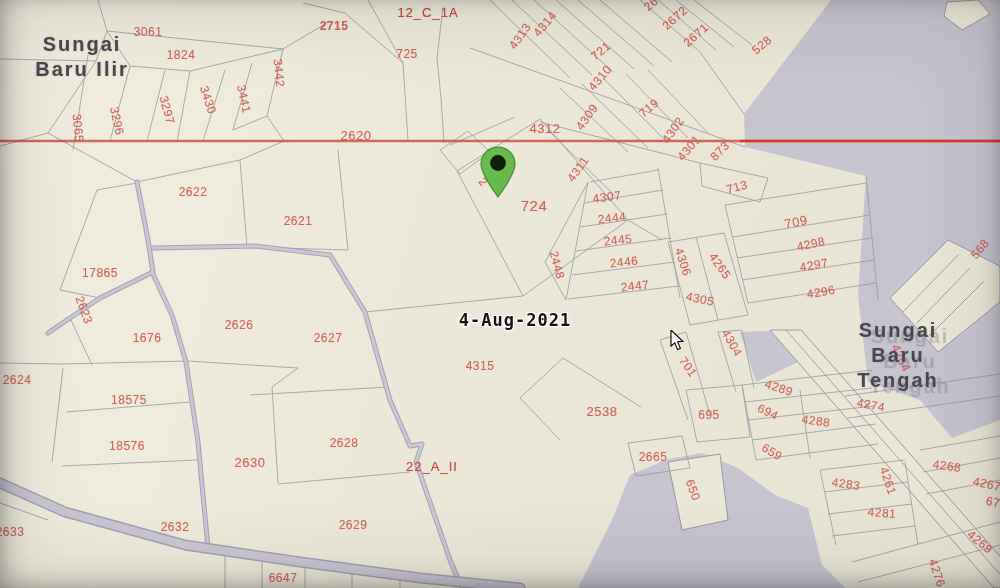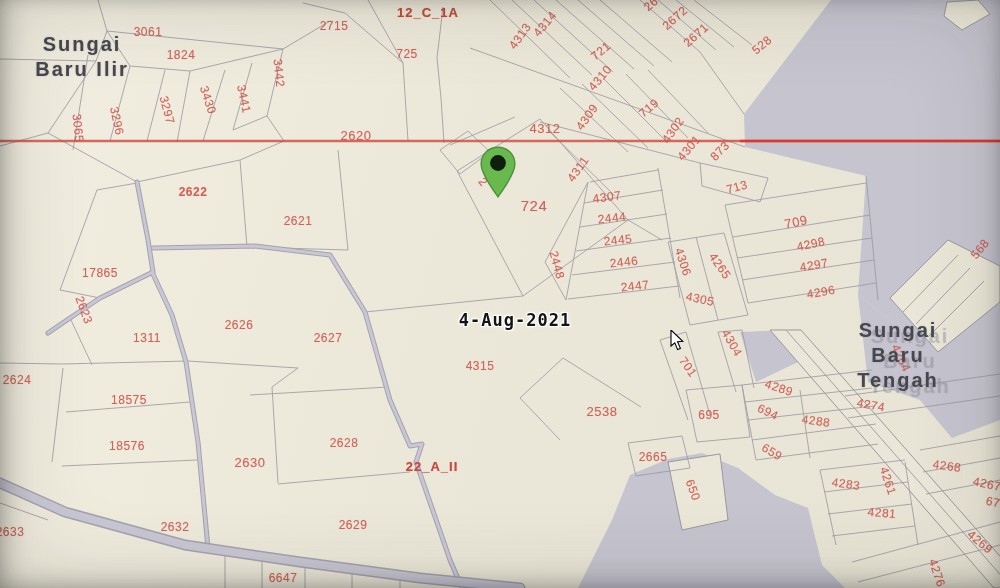--- a/index.html
+++ b/index.html
@@ -10,21 +10,21 @@
   }
   .maplayer,.pin,.cursor{position:absolute;left:0;top:0;}
   .pin{left:479px;top:146px;}
   .cursor{left:670px;top:330px;}
   #labels-layer{position:absolute;left:0;top:0;width:100%;height:100%;}
   .plabel{
     position:absolute;color:#cc5b52;font-size:12px;white-space:nowrap;
     opacity:.93;text-shadow:0 0 1px rgba(204,91,82,.4);letter-spacing:.5px;
   }
   .zlabel{
-    position:absolute;color:#c24a3e;font-size:13px;font-weight:bold;white-space:nowrap;
+    position:absolute;color:#c24a3e;font-size:13px;font-weight:normal;white-space:nowrap;
     transform:translate(-50%,-50%);letter-spacing:1px;text-shadow:0 0 1px rgba(194,74,62,.5);
   }
   .pname{
     position:absolute;color:#47474f;font-weight:bold;font-size:20px;line-height:25px;
     letter-spacing:2px;text-align:center;transform:translate(-50%,-12px);
     text-shadow:0 0 2px rgba(120,120,125,.35);white-space:nowrap;
   }
   .pname.ghost div{text-shadow:12px 6px 1px rgba(130,130,142,.45),0 0 2px rgba(120,120,125,.3);}
   .wm{position:absolute;left:360px;top:263px;display:flex;align-items:center;height:48px;}
   .wm-logo{position:relative;width:46px;height:44px;margin-right:4px;filter:drop-shadow(0 0 3px rgba(255,255,255,.7));}
@@ -129,28 +129,28 @@
 
   <div id="labels-layer">
       <span class="plabel" style="left: 148px; top: 32px; transform: translate(-50%, -50%) rotate(0deg);">3061</span>
       <span class="plabel" style="left: 181px; top: 55px; transform: translate(-50%, -50%) rotate(0deg);">1824</span>
       <span class="plabel" style="left: 78px; top: 128px; transform: translate(-50%, -50%) rotate(84deg);">3065</span>
       <span class="plabel" style="left: 117px; top: 121px; transform: translate(-50%, -50%) rotate(78deg);">3296</span>
       <span class="plabel" style="left: 167px; top: 110px; transform: translate(-50%, -50%) rotate(75deg);">3297</span>
       <span class="plabel" style="left: 208px; top: 100px; transform: translate(-50%, -50%) rotate(72deg);">3430</span>
       <span class="plabel" style="left: 244px; top: 99px; transform: translate(-50%, -50%) rotate(78deg);">3441</span>
       <span class="plabel" style="left: 279px; top: 73px; transform: translate(-50%, -50%) rotate(84deg);">3442</span>
-      <span class="plabel" style="left: 334px; top: 26px; transform: translate(-50%, -50%) rotate(0deg);">2715</span>
+      <span class="plabel" style="left: 334px; top: 26px; transform: translate(-50%, -50%) rotate(0deg); font-weight: bold;">2715</span>
       <span class="plabel" style="left: 407px; top: 54px; transform: translate(-50%, -50%) rotate(0deg);">725</span>
       <span class="plabel" style="left: 356px; top: 135px; font-size: 13px; transform: translate(-50%, -50%) rotate(0deg);">2620</span>
       <span class="plabel" style="left: 298px; top: 221px; transform: translate(-50%, -50%) rotate(0deg);">2621</span>
-      <span class="plabel" style="left: 193px; top: 192px; transform: translate(-50%, -50%) rotate(0deg); font-weight: bold;">2622</span>
+      <span class="plabel" style="left: 193px; top: 192px; transform: translate(-50%, -50%) rotate(0deg);">2622</span>
       <span class="plabel" style="left: 100px; top: 238px; transform: translate(-50%, -50%) rotate(0deg); margin-top: 35px;">17865</span>
       <span class="plabel" style="left: 84px; top: 310px; transform: translate(-50%, -50%) rotate(70deg);">2623</span>
-      <span class="plabel" style="left: 147px; top: 338px; transform: translate(-50%, -50%) rotate(0deg);">1311</span>
+      <span class="plabel" style="left: 147px; top: 338px; transform: translate(-50%, -50%) rotate(0deg);">1676</span>
       <span class="plabel" style="left: 239px; top: 325px; transform: translate(-50%, -50%) rotate(0deg);">2626</span>
       <span class="plabel" style="left: 328px; top: 338px; transform: translate(-50%, -50%) rotate(0deg);">2627</span>
       <span class="plabel" style="left: 17px; top: 380px; transform: translate(-50%, -50%) rotate(0deg);">2624</span>
       <span class="plabel" style="left: 129px; top: 400px; transform: translate(-50%, -50%) rotate(0deg);">18575</span>
       <span class="plabel" style="left: 127px; top: 446px; transform: translate(-50%, -50%) rotate(0deg);">18576</span>
       <span class="plabel" style="left: 250px; top: 462px; font-size: 13px; transform: translate(-50%, -50%) rotate(0deg);">2630</span>
       <span class="plabel" style="left: 131px; top: 527px; transform: translate(-50%, -50%) rotate(0deg); margin-left: 44px;">2632</span>
       <span class="plabel" style="left: 10px; top: 532px; transform: translate(-50%, -50%) rotate(0deg);">2633</span>
       <span class="plabel" style="left: 353px; top: 525px; transform: translate(-50%, -50%) rotate(0deg);">2629</span>
       <span class="plabel" style="left: 283px; top: 578px; transform: translate(-50%, -50%) rotate(0deg);">6647</span>

